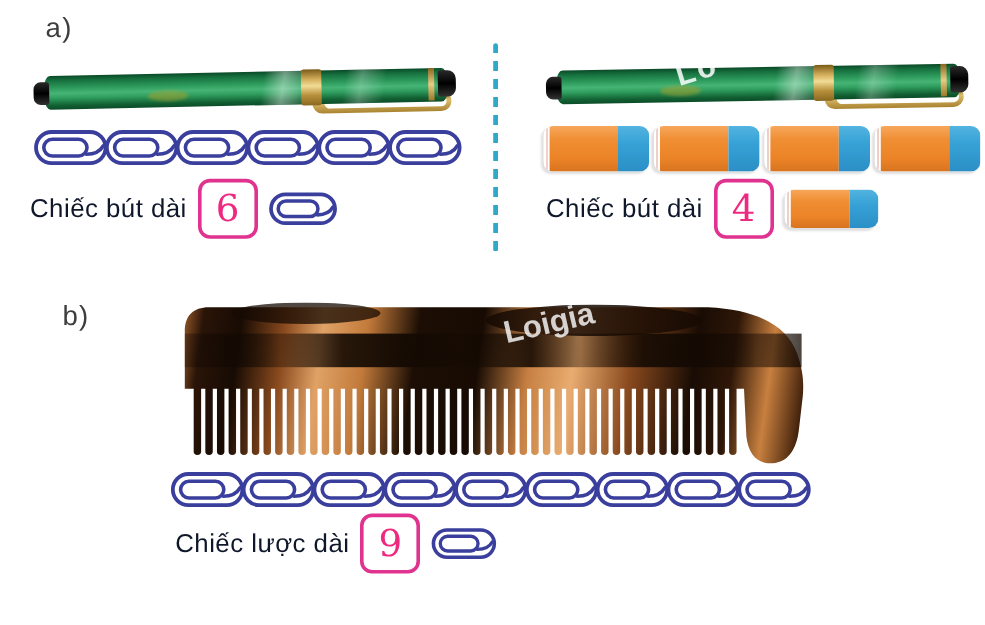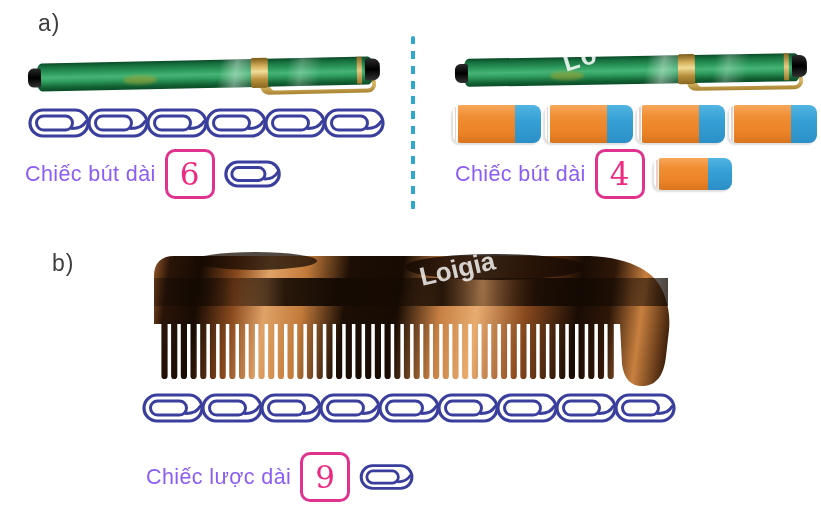--- a/index.html
+++ b/index.html
@@ -2,21 +2,21 @@
 <html><head>
 <meta charset="utf-8">
 <style>
   html,body{margin:0;padding:0;background:#fff;}
   .stage{position:relative;width:821px;height:521px;background:#ffffff;overflow:hidden;
          font-family:"Liberation Sans",sans-serif;}
 
   
   .sec-label{position:absolute;font-size:23px;color:#3e3e3e;letter-spacing:1px;}
   .cap{position:absolute;display:flex;align-items:center;gap:9px;height:50px;}
-  .cap-text{font-size:21.5px;color:#8b5cf6;letter-spacing:.4px;white-space:nowrap;}
+  .cap-text{font-size:21.5px;color:#0f172a;letter-spacing:.4px;white-space:nowrap;}
   .ans{width:44px;height:44px;border:3px solid #e0338f;border-radius:10px;background:#fff;
        display:flex;align-items:center;justify-content:center;flex:0 0 auto;}
   .num{font-family:"DejaVu Serif",serif;font-size:31px;color:#ee2a80;line-height:1;}
 
   
   .divider{position:absolute;left:411px;top:36px;width:4px;height:174px;border-radius:2px;
            background:repeating-linear-gradient(to bottom,#2fa9c9 0 8px,transparent 8px 15px);}
 
   
   .clips{position:absolute;display:flex;align-items:center;}
@@ -339,21 +339,21 @@
     </span>
       <span class="clip">
       <svg width="63" height="32" viewBox="0 0 63 32">
         <rect x="2" y="3" width="58" height="26" rx="13" fill="#fff" stroke-width="3.2" stroke="#3a3f9d"></rect>
         <rect x="8.5" y="9" width="36" height="14" rx="7" fill="none" stroke-width="3" stroke="#3a3f9d"></rect>
         <path d="M44,21.5 C51,21.5 55.5,19 58,14.5" fill="none" stroke-width="3" stroke-linecap="round" stroke="#3a3f9d"></path>
       </svg>
     </span>
     </div>
 
-  <div class="cap" style="left:146px;top:452px;">
+  <div class="cap" style="left:146px;top:428px;">
     <span class="cap-text">Chiếc lược dài</span>
     <span class="ans">
       <span class="num">9</span>
     </span>
     <span class="clip">
       <svg width="56" height="28" viewBox="0 0 63 32">
         <rect x="2" y="3" width="58" height="26" rx="13" fill="#fff" stroke-width="3.4" stroke="#3a3f9d"></rect>
         <rect x="8.5" y="9" width="36" height="14" rx="7" fill="none" stroke-width="3.2" stroke="#3a3f9d"></rect>
         <path d="M44,21.5 C51,21.5 55.5,19 58,14.5" fill="none" stroke-width="3.2" stroke-linecap="round" stroke="#3a3f9d"></path>
       </svg>

